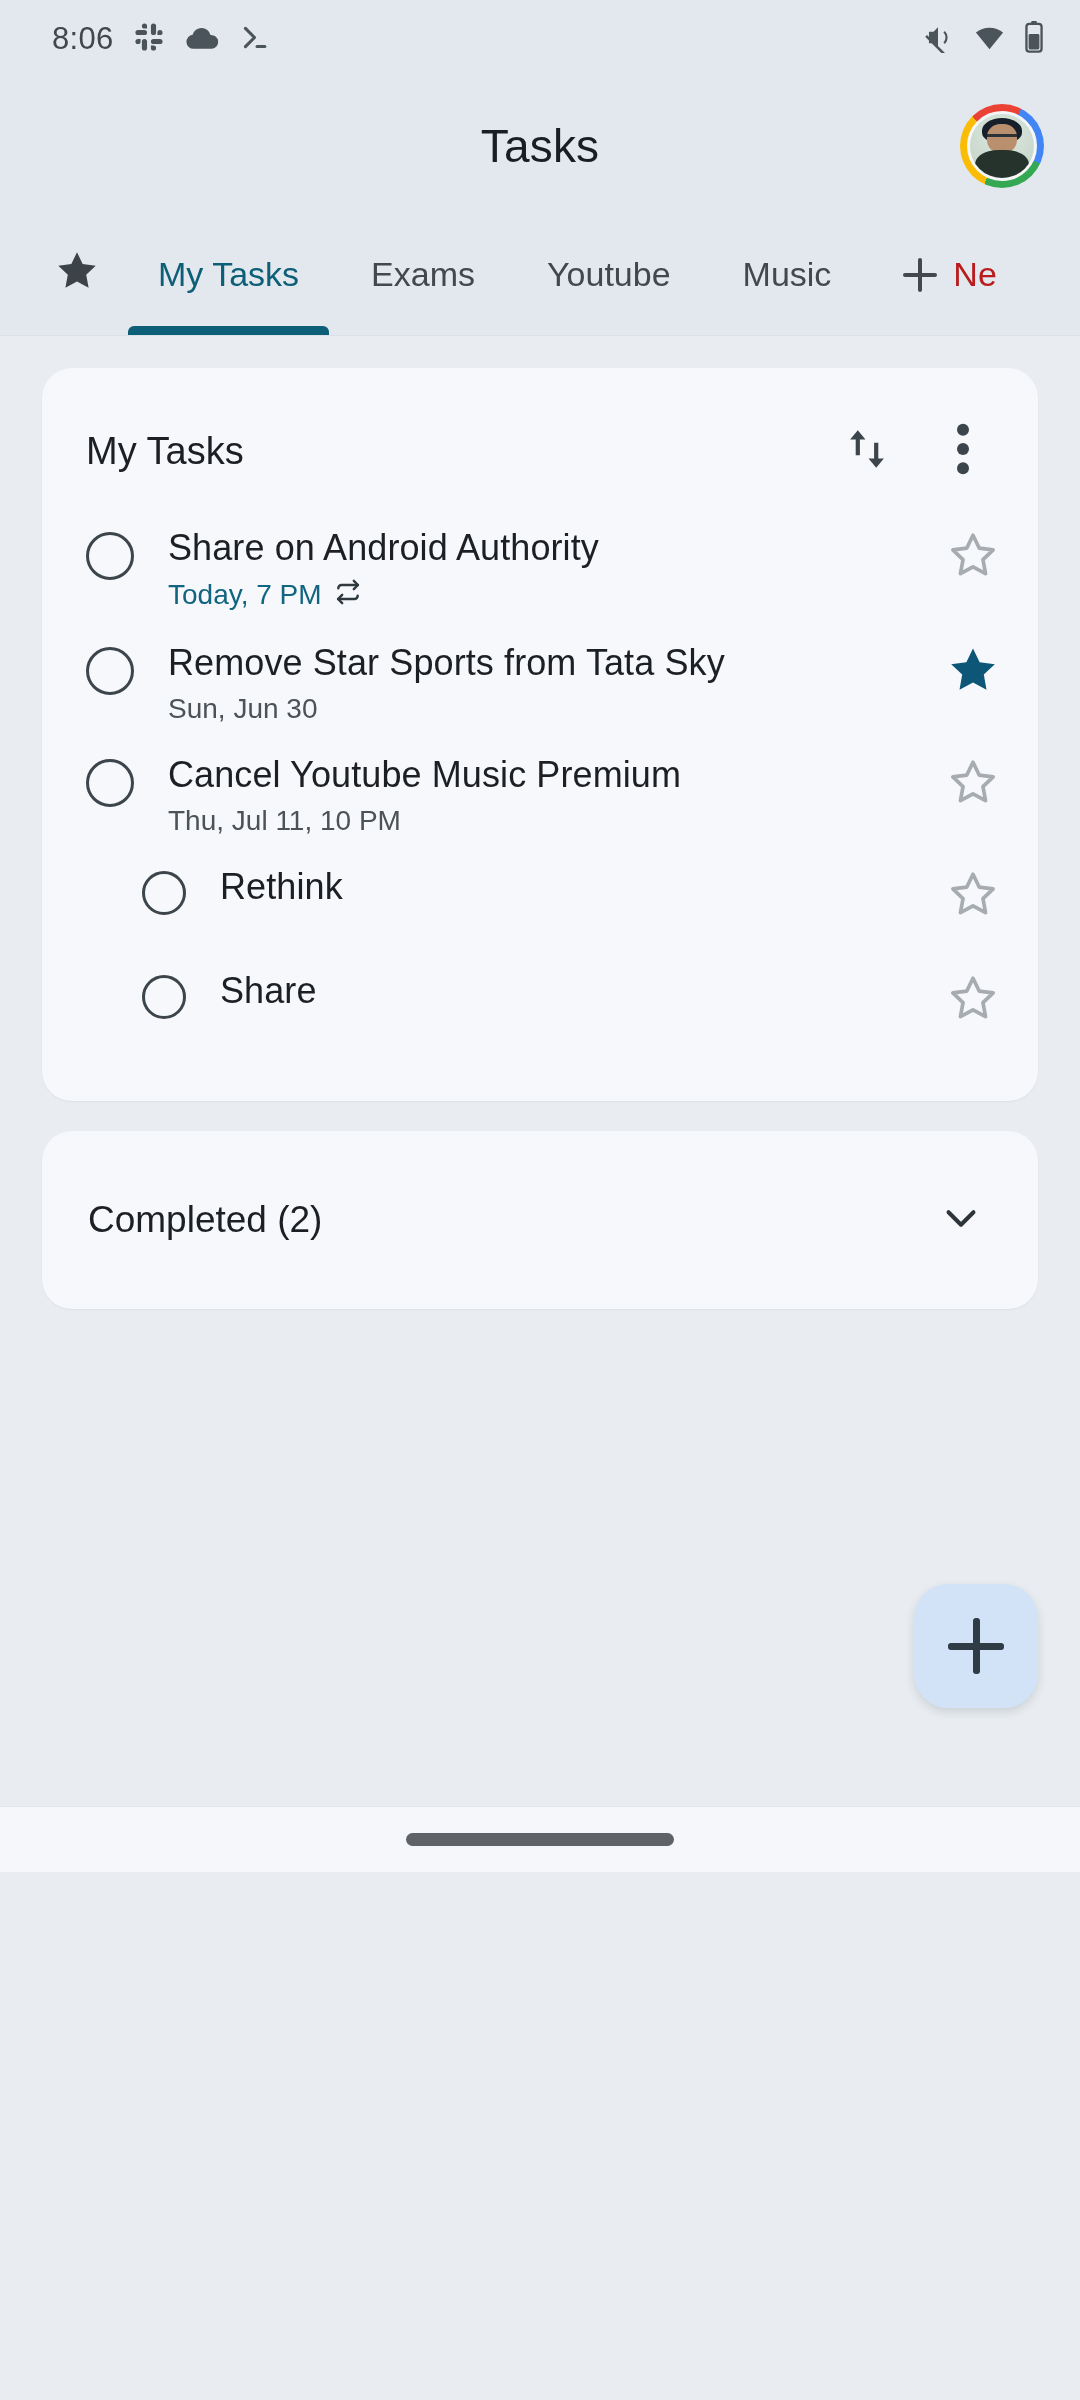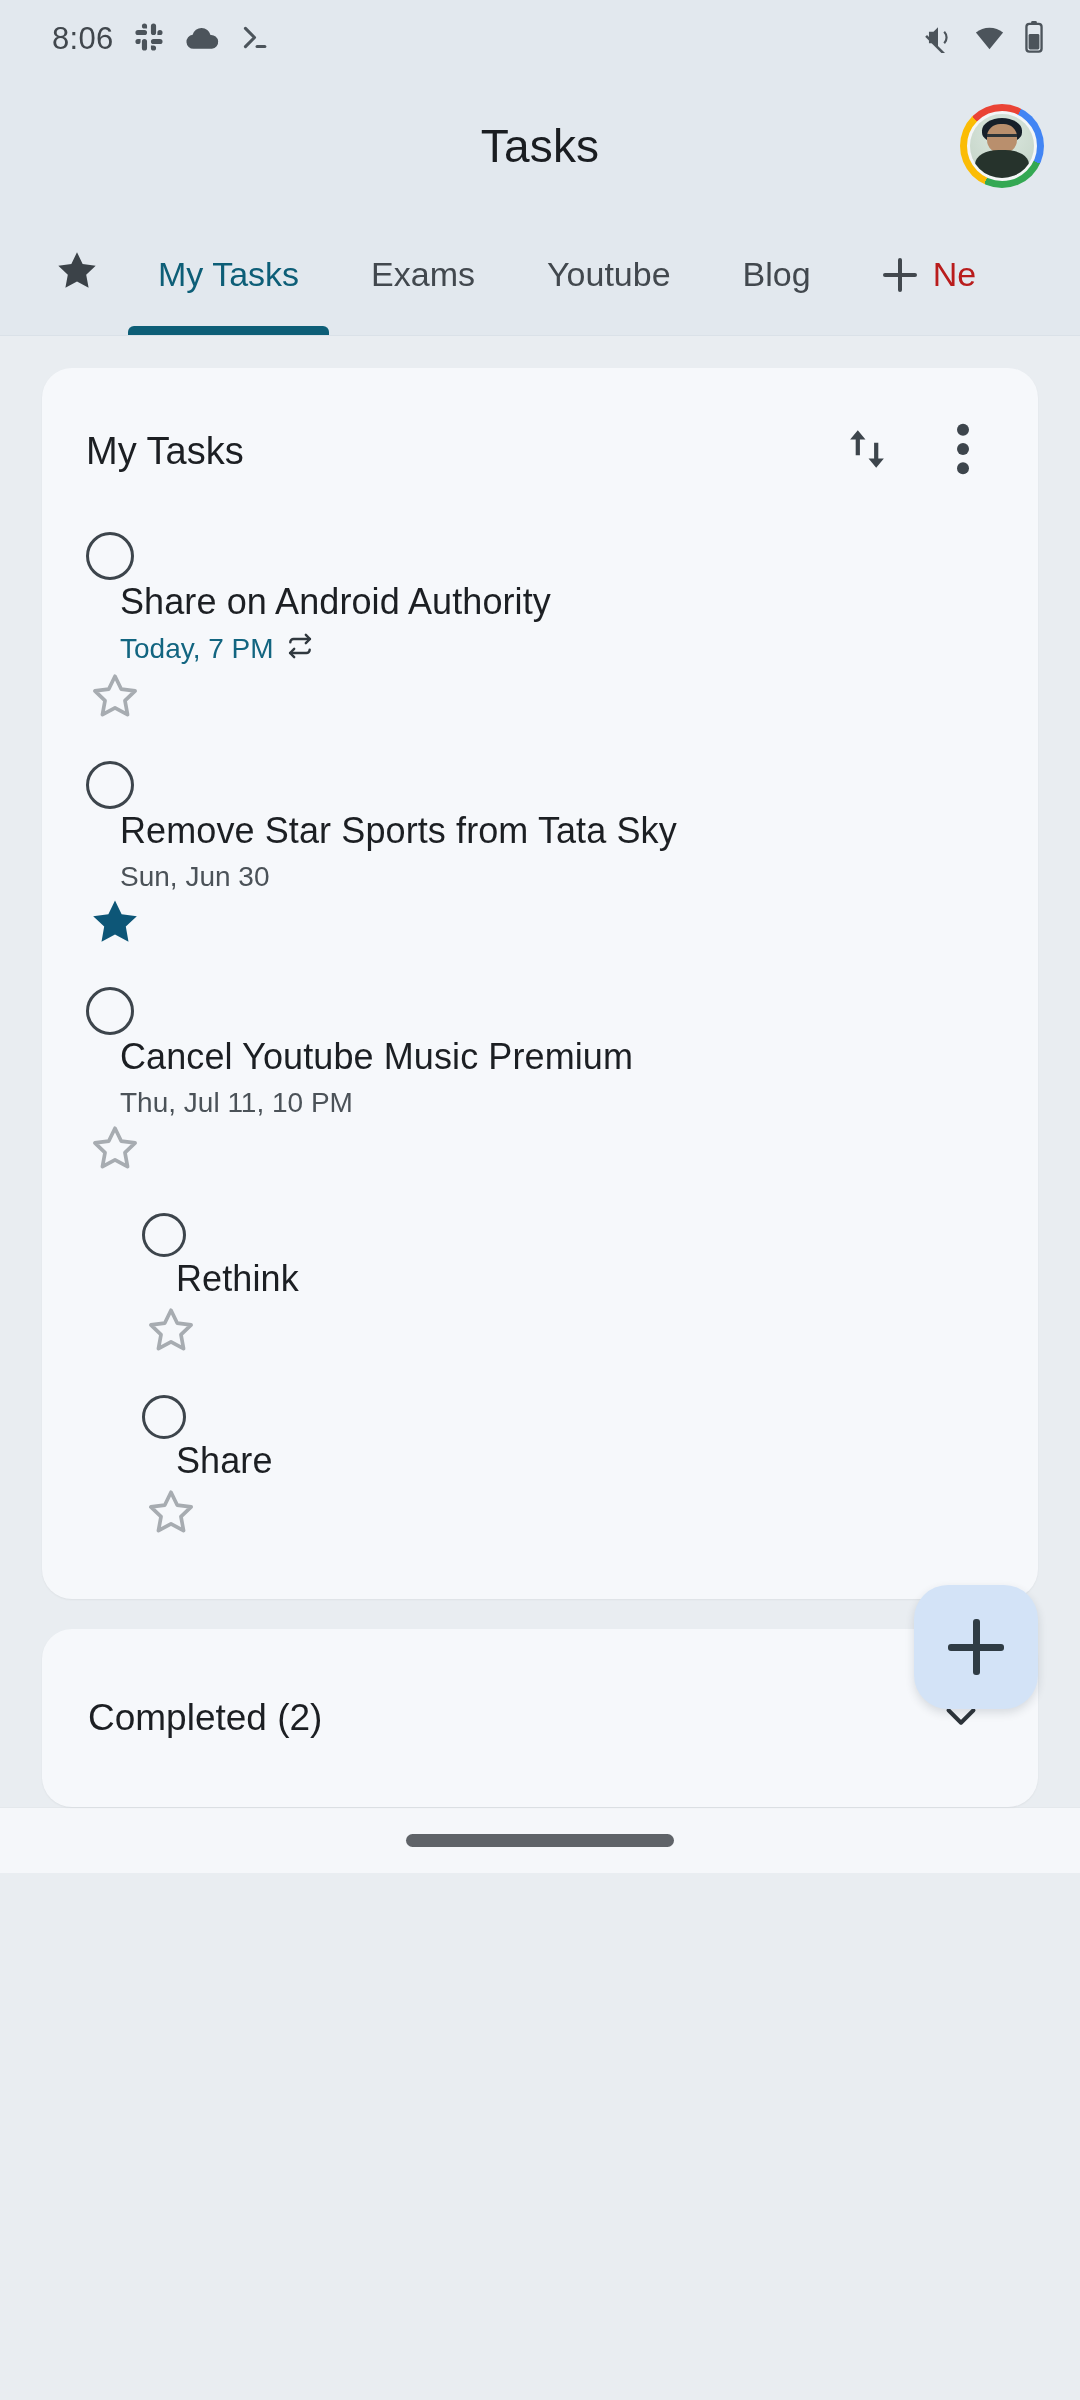--- a/index.html
+++ b/index.html
@@ -150,21 +150,20 @@
     width: 62px; height: 62px;
     display: flex; align-items: center; justify-content: center;
   }
 
   .task-list { padding: 14px 0 42px 0; }
 
   .task-row {
     display: flex; align-items: flex-start;
     padding: 14px 36px 14px 44px;
     min-height: 104px;
-    flex-direction: column;
   }
   .task-row.sub { padding-left: 100px; justify-content: center; }
 
   .cb {
     flex: 0 0 auto;
     width: 48px; height: 48px;
     border: 3px solid #3d454c;
     border-radius: 50%;
     margin-top: 6px;
   }
@@ -303,21 +302,21 @@
     <div class="tab active">
       <span>My Tasks</span>
     </div>
     <div class="tab">
       <span>Exams</span>
     </div>
     <div class="tab">
       <span>Youtube</span>
     </div>
     <div class="tab">
-      <span>Blog</span>
+      <span>Music</span>
     </div>
     <div class="tab tab-new">
       <span class="plus-glyph"></span>
       <span>Ne</span>
     </div>
   </div>
 
   <div class="content">
 
     <div class="card">

